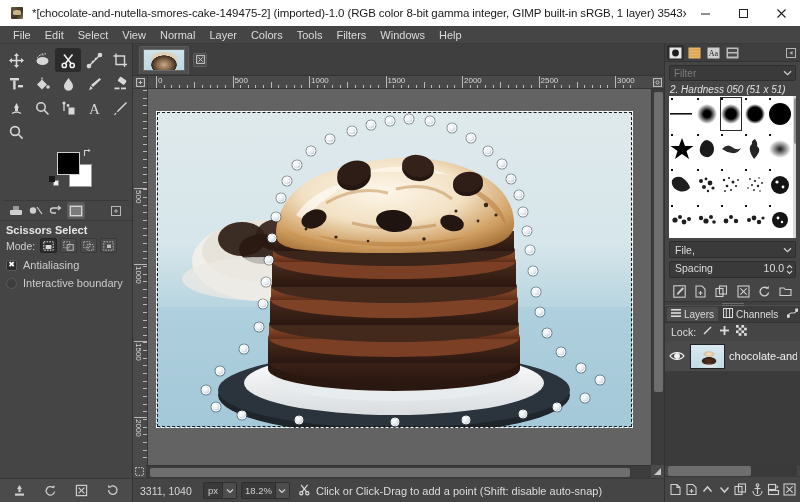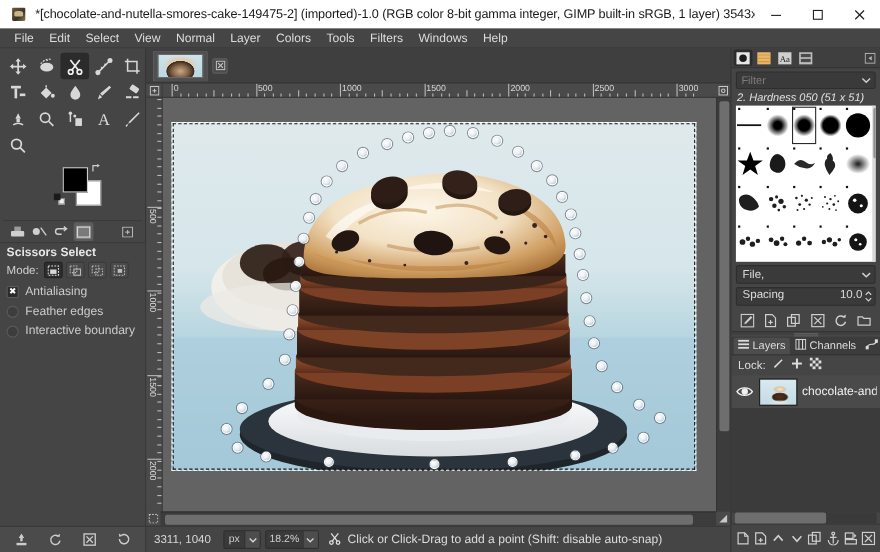--- a/index.html
+++ b/index.html
@@ -434,24 +434,20 @@
             <svg width="11" height="10" viewBox="0 0 11 10" fill="none" stroke="#b9b9b9" stroke-width="1">
                 <rect x="0.8" y="0.8" width="9.4" height="8.4" stroke-dasharray="1.5 1.2"></rect>
                 <rect x="4" y="3.6" width="4" height="3.4" fill="#bdbdbd" stroke="none"></rect>
               </svg>
           </div>
         </div>
 
         <div class="chk-row">
           <span class="chk on"></span>
           <span>Antialiasing</span>
-        </div>
-        <div class="chk-row">
-          <span class="chk round"></span>
-          <span>Feather edges</span>
         </div>
         <div class="chk-row">
           <span class="chk round"></span>
           <span>Interactive boundary</span>
         </div>
       </div>
 
       <div class="left-bottom">
         <div class="lb">
           <svg width="13" height="13" viewBox="0 0 13 13" fill="#cdcdcd">

